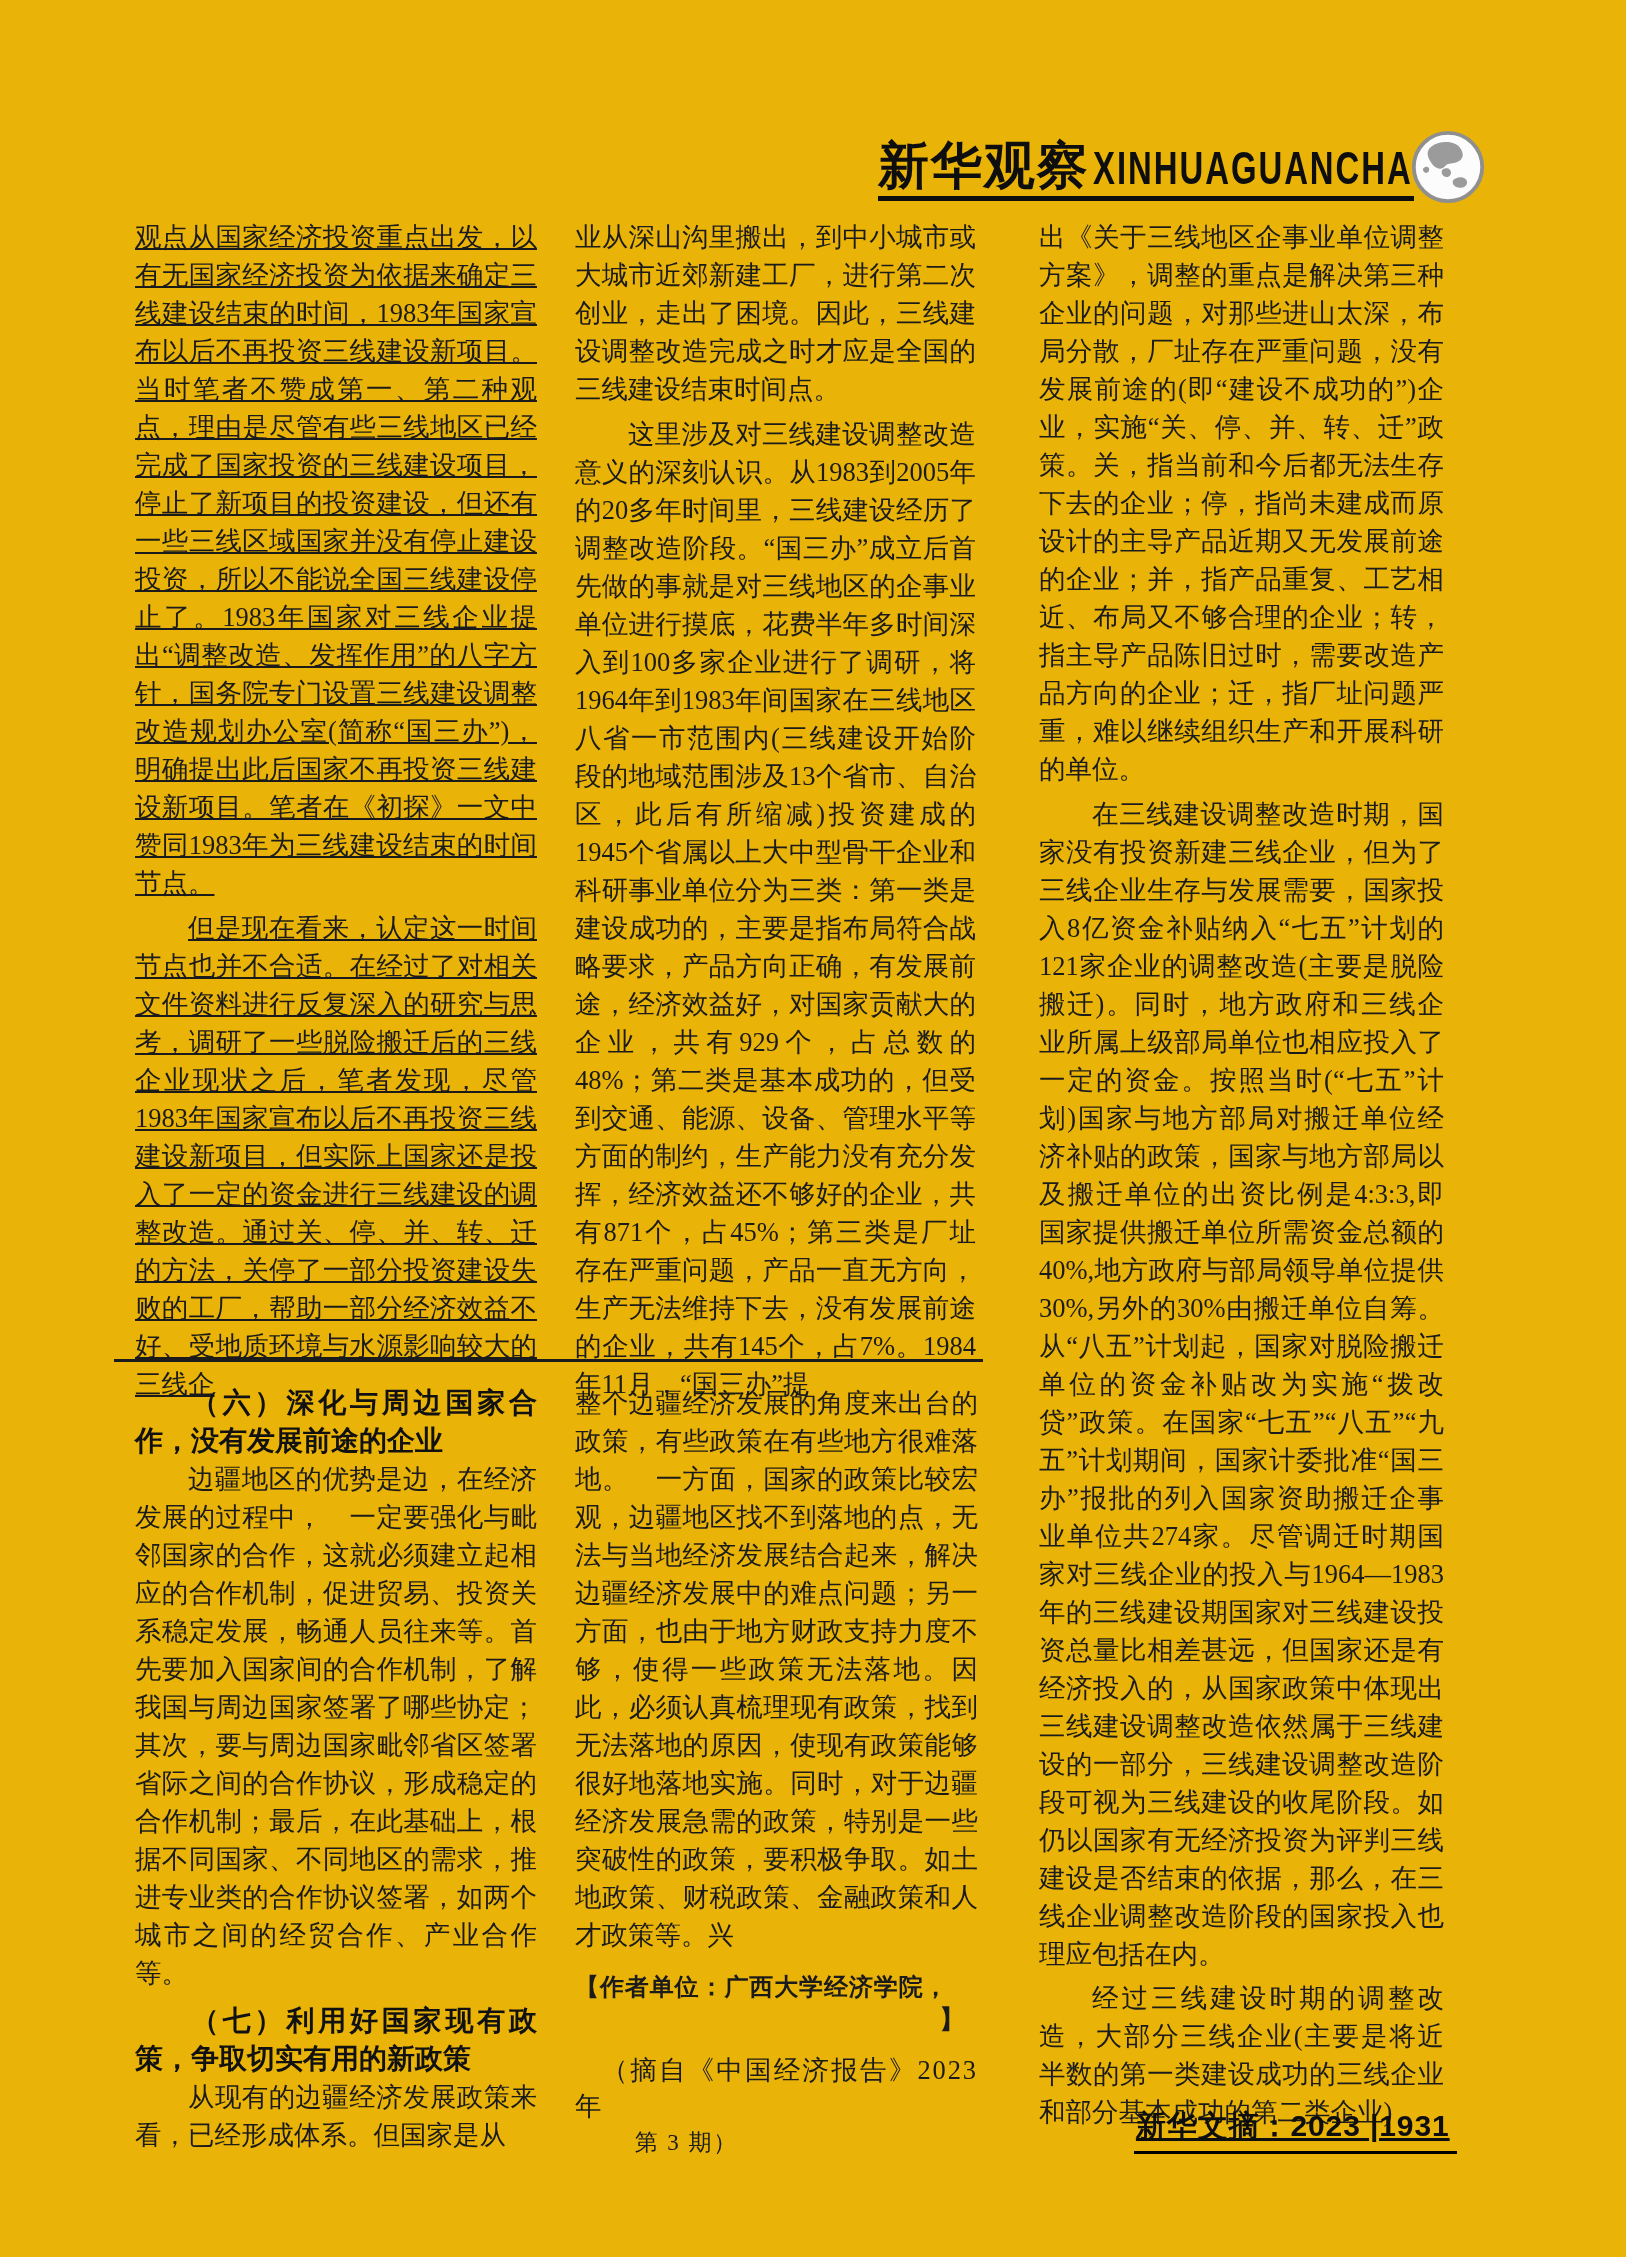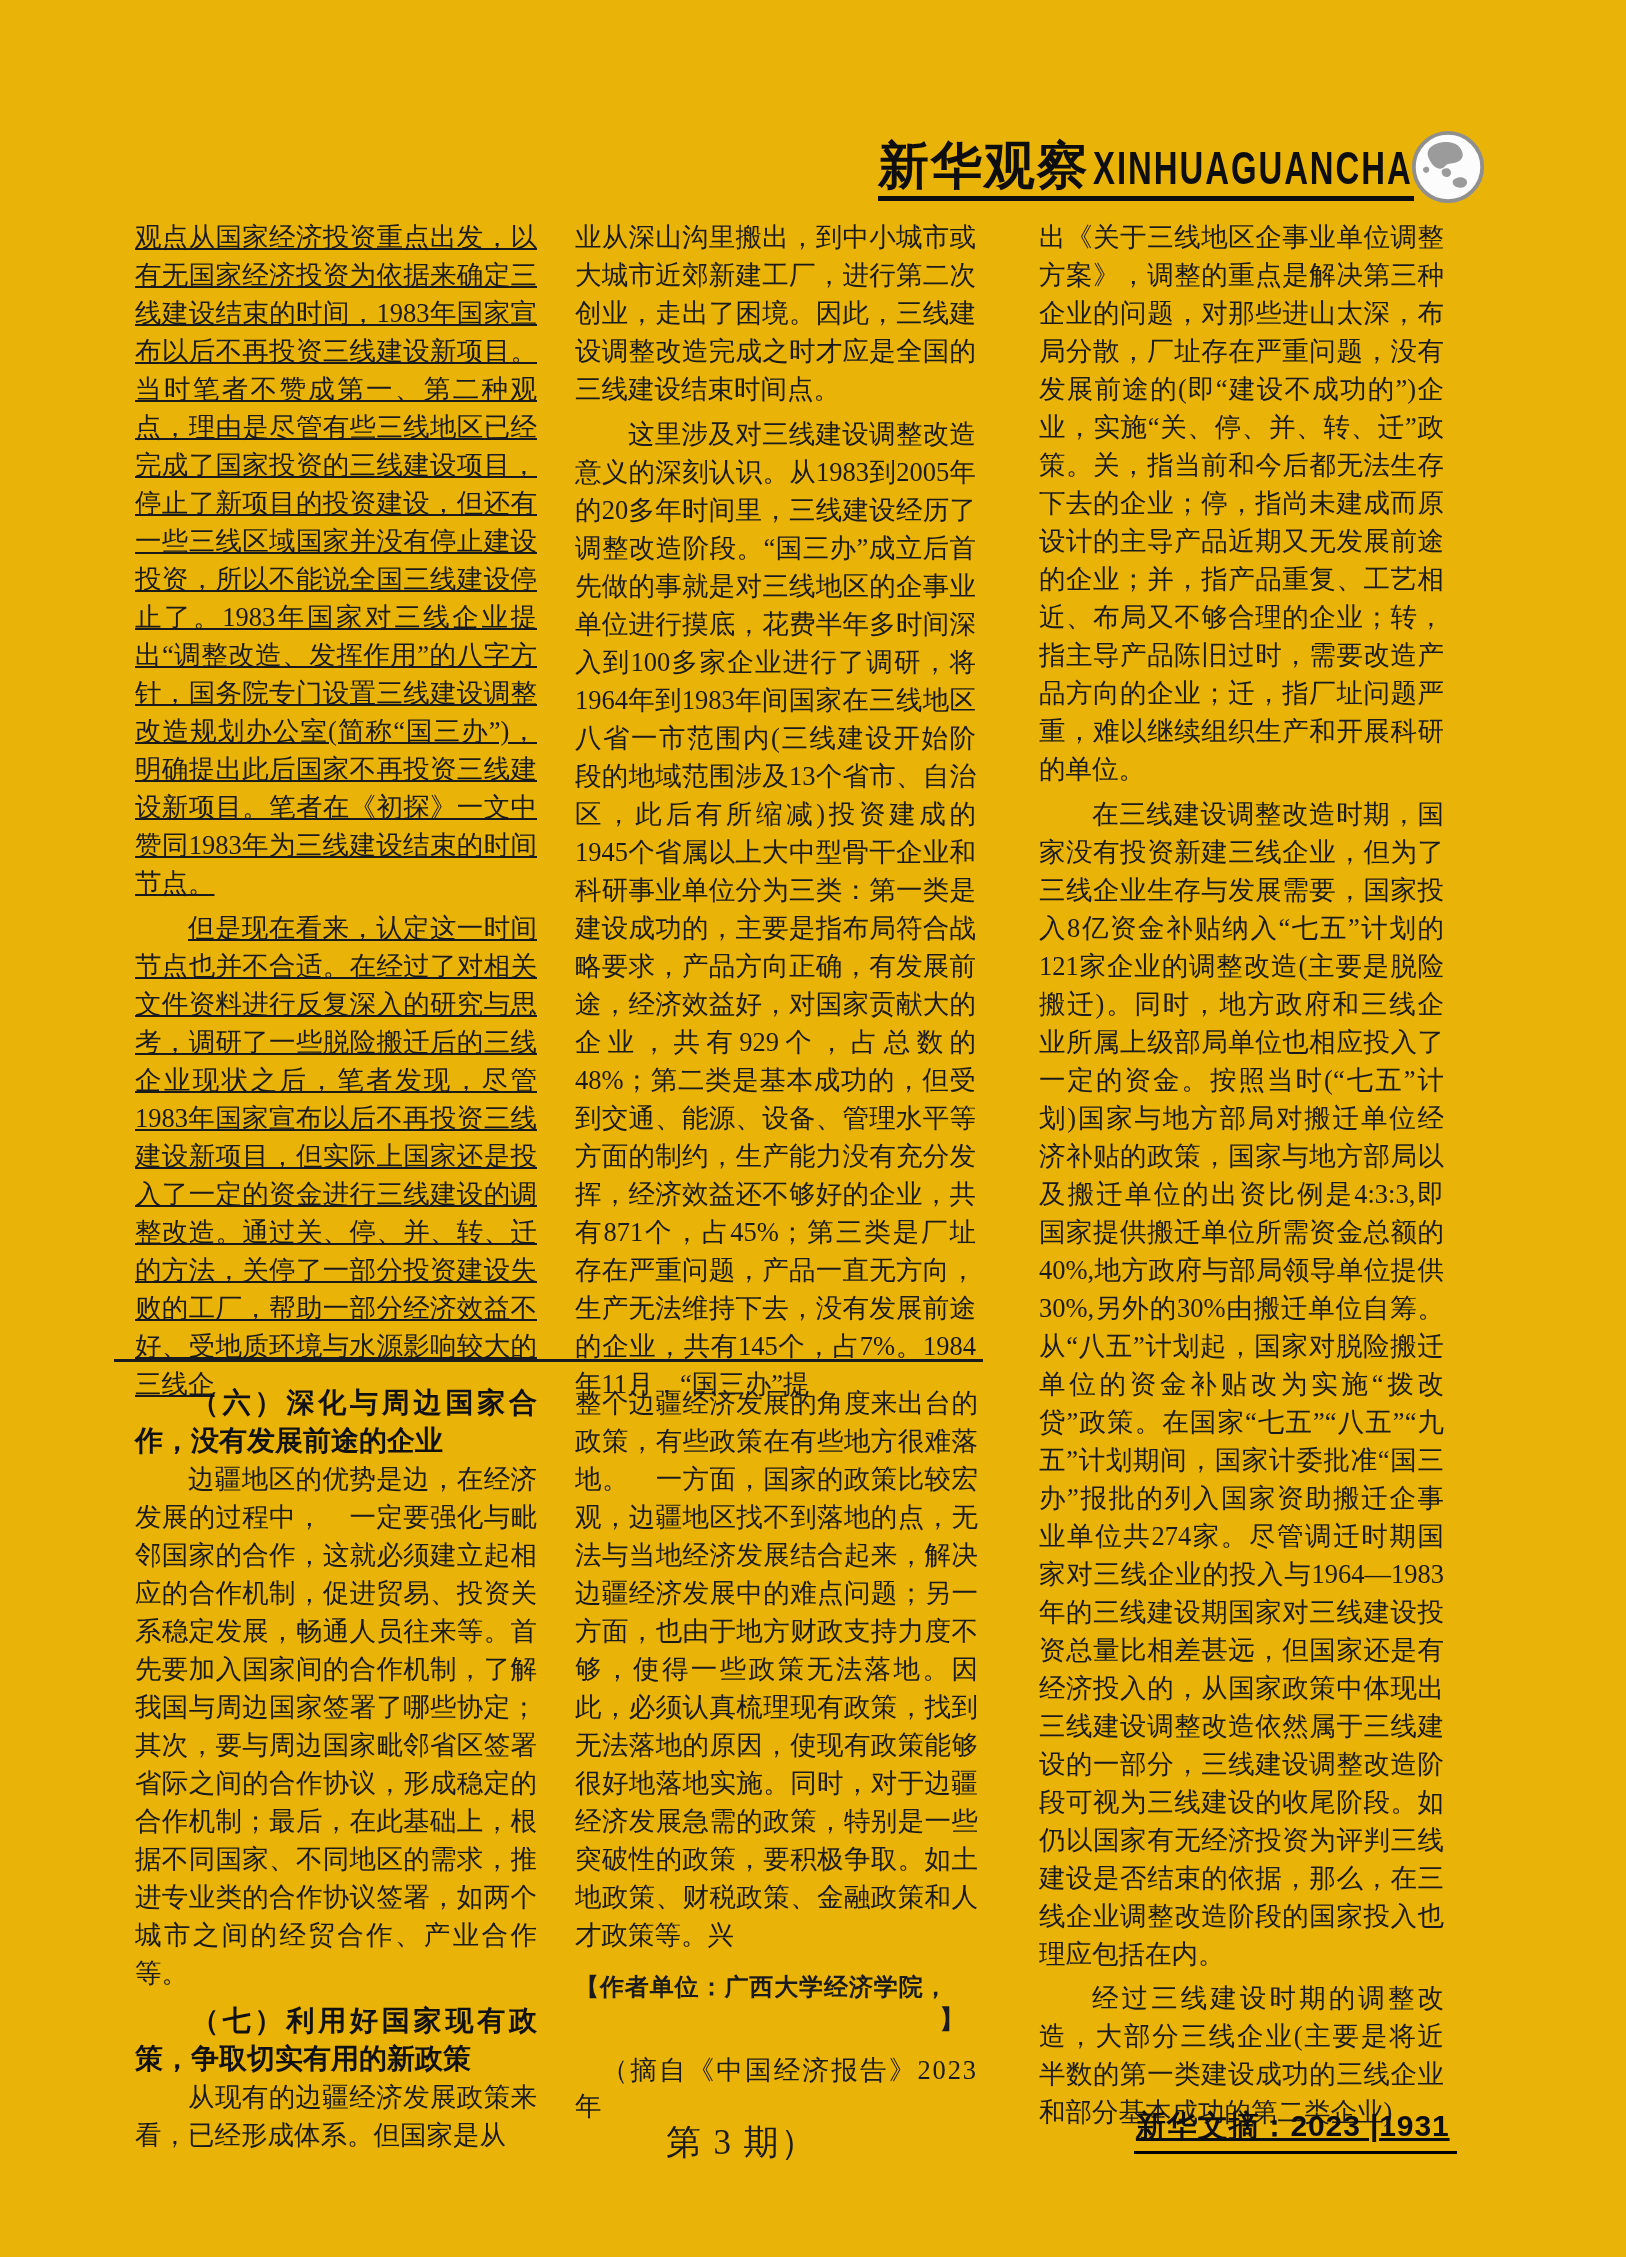--- a/index.html
+++ b/index.html
@@ -62,21 +62,21 @@
   .author-close{
     text-align:right;padding-right:13.2px;
     font-size:25.6px;line-height:34px;font-weight:700;
   }
   .source-line1{
     margin-top:15px;text-indent:1em;
     font-size:26.5px;line-height:36px;letter-spacing:1.9px;
   }
   .source-line2{
     text-indent:2.6em;
-    font-size:35px;line-height:38px;letter-spacing:1.9px;font-family:Liberation Serif, serif;
+    font-size:23px;line-height:38px;letter-spacing:1.9px;font-family:Liberation Serif, serif;
   }
   
   #mid-rule{
     position:absolute;left:114px;top:1359px;width:869px;height:2.8px;
     background:#1c1c1c;
   }
   
   #footer{
     position:absolute;left:1134px;top:2107px;
     border-bottom:3.8px solid #000;

